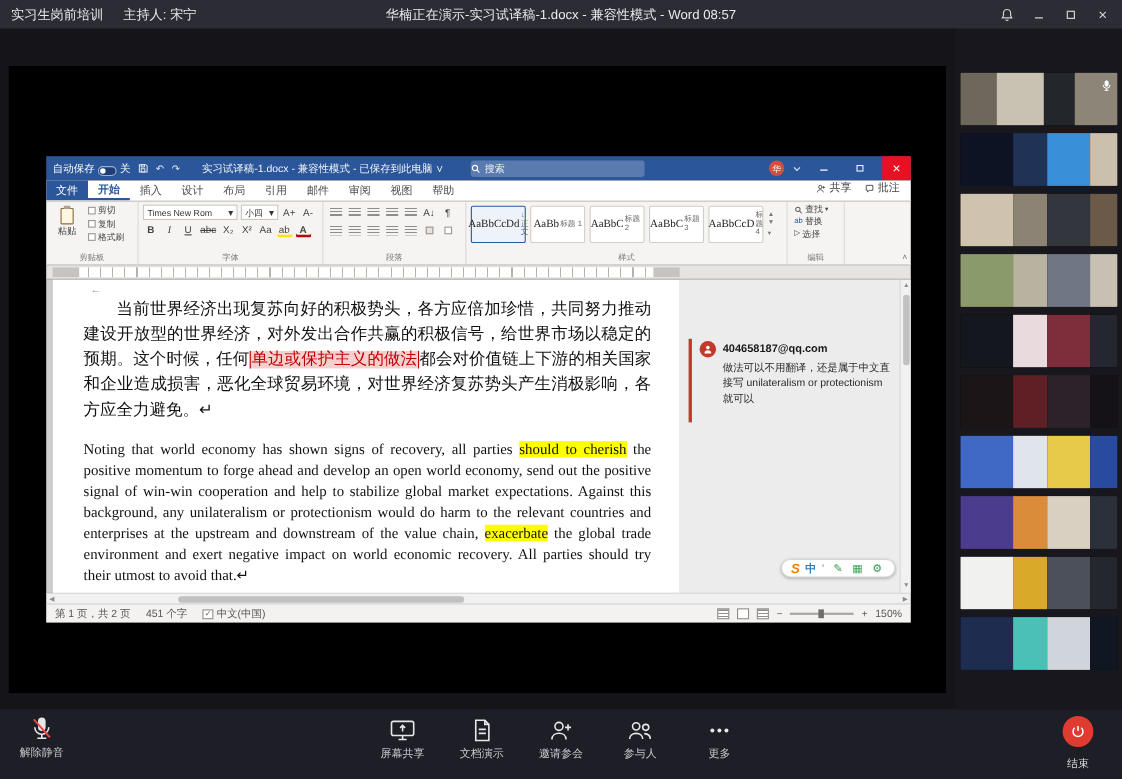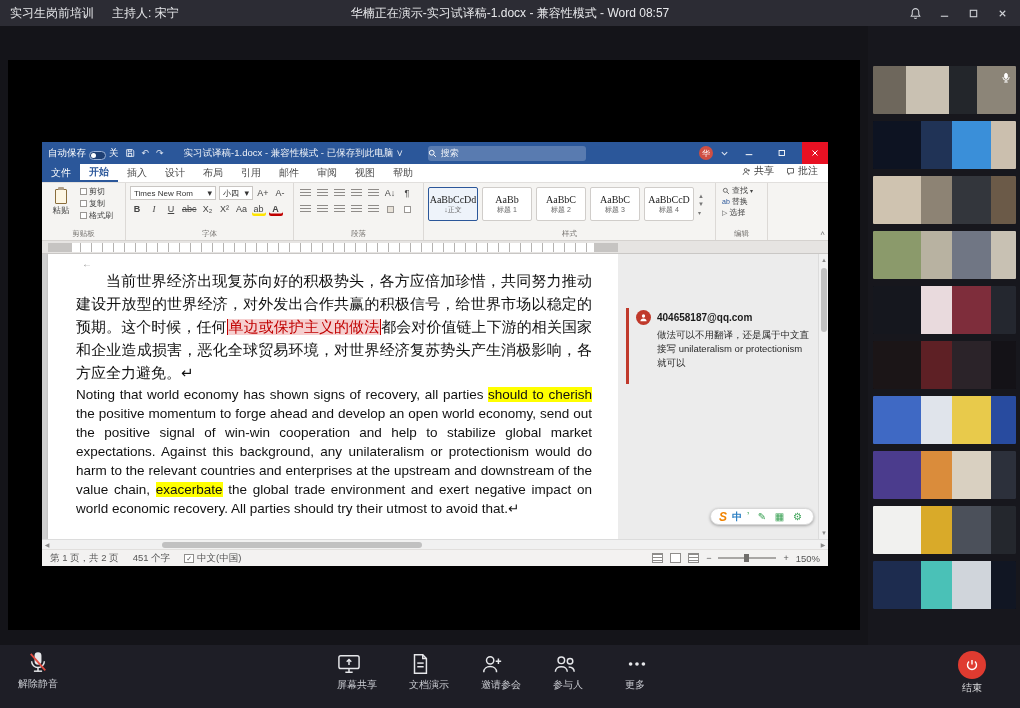--- a/index.html
+++ b/index.html
@@ -48,21 +48,21 @@
 .rrow{display:flex;align-items:center;gap:3px;height:16px}
 .rbtn{min-width:14px;height:14px;display:flex;align-items:center;justify-content:center;border-radius:2px;cursor:pointer;padding:0 1px}
 .combo{border:1px solid #c9c6c3;background:#fff;height:14px;display:flex;align-items:center;justify-content:space-between;padding:0 3px;font-size:8px;color:#333}
 .paste-big{display:flex;flex-direction:column;align-items:center;justify-content:center;width:30px;gap:1px;cursor:pointer}
 .clipic{width:12px;height:15px;border:1.2px solid #8a6d3b;border-radius:1px;position:relative;background:#fdf6e3}
 .clipic::before{content:"";position:absolute;left:2px;top:-3px;width:6px;height:3px;background:#b0a08a;border-radius:1px}
 .small-stack{display:flex;flex-direction:column;justify-content:center;gap:1px}
 .sbtn{display:flex;align-items:center;gap:2px;height:11px;font-size:8px;color:#444;cursor:pointer;padding:0 2px}
 .sq{width:7px;height:7px;border:1px solid #9a9794;background:#fff}
 .bars{width:11px;height:9px;background:repeating-linear-gradient(#8f8c89 0 1px,transparent 1px 3px)}
-.chip{width:50px;height:34px;background:#fff;border:1px solid #d0cdca;border-radius:2px;display:flex;flex-direction:column;align-items:center;justify-content:center;cursor:pointer;gap:1px}
+.chip{width:50px;height:34px;background:#fff;border:1px solid #d0cdca;border-radius:2px;display:flex;align-items:center;justify-content:center;cursor:pointer;gap:1px}
 .chip.sel{border:1.5px solid #2b579a;background:#eef3fa}
 .chip .smp{font-family:"Liberation Serif",serif;font-size:10px;color:#222;line-height:10px}
 .chip .nm{font-size:7px;color:#666;line-height:8px}
 .glyph{font-size:9px;line-height:1}
 .red-under{box-shadow:inset 0 -2.5px 0 #c00000}
 .yel-under{box-shadow:inset 0 -2.5px 0 #ffe400}
 .ribbon-collapse{position:absolute;right:3px;bottom:2px;color:#777;font-size:8px}
 
 
 .ruler{height:13px;background:#e6e4e2;position:relative;flex:none;border-bottom:1px solid #c9c7c5}
@@ -71,21 +71,21 @@
 
 
 .docarea{flex:1;background:#cfcfcf;position:relative;overflow:hidden}
 .page{position:absolute;left:6px;top:0;bottom:0;width:570px;background:#fff;box-shadow:1px 0 3px rgba(0,0,0,.25);padding:16px 26px 0 28px}
 .comments{position:absolute;left:576px;top:0;bottom:0;width:200px;background:#ececec}
 .vscroll{position:absolute;right:0;top:0;bottom:0;width:10px;background:#f1f1f1;border-left:1px solid #dcdcdc}
 .vthumb{position:absolute;left:1.5px;top:14px;width:6px;height:64px;background:#c1c1c1;border-radius:3px}
 .varr{position:absolute;left:0;width:10px;height:10px;color:#8a8a8a;font-size:6px;text-align:center;line-height:10px}
 .tabmark{position:absolute;left:34px;top:4px;color:#9a9a9a;font-size:10px}
 .cnpar{font-size:15px;line-height:23px;color:#111;text-align:justify;text-indent:2em;font-family:"Liberation Serif","DejaVu Sans",serif}
-.enpar{font-size:13.5px;line-height:19px;color:#111;text-align:justify;font-family:Liberation Sans, sans-serif}
+.enpar{margin-top:14px;font-size:13.5px;line-height:19px;color:#111;text-align:justify;font-family:Liberation Serif, serif}
 .seg-red{color:#c00000;background:#f6cfcf;border-left:1.5px solid #c00000;border-right:1.5px solid #c00000;padding:0 1px}
 .seg-hl{background:#ffff00}
 .cm-line{position:absolute;left:584px;top:54px;width:2.5px;height:76px;background:#c0392b}
 .cm-icon{position:absolute;left:594px;top:56px;width:15px;height:15px;border-radius:50%;background:#c0392b;display:flex;align-items:center;justify-content:center}
 .cm-author{position:absolute;left:615px;top:58px;font-weight:bold;font-size:10px;color:#1a1a1a}
 .cm-text{position:absolute;left:615px;top:74px;width:152px;font-size:9.5px;line-height:14px;color:#2a2a2a}
 .ime{position:absolute;right:14px;bottom:14px;height:17px;background:#fff;border:1px solid #d7d7d7;border-radius:9px;box-shadow:0 1px 3px rgba(0,0,0,.3);display:flex;align-items:center;gap:5px;padding:0 8px;font-size:10px}
 .ime .s{color:#f08300;font-weight:bold;font-style:italic;font-size:12px}
 
 
@@ -107,24 +107,24 @@
 .thumb{width:143px;height:48px;margin-bottom:7px;background:#0c0c10;display:flex;overflow:hidden;position:relative;cursor:pointer;border-radius:1px}
 .tblock{flex:1}
 .tblock:nth-child(1){flex:1.35}
 .tblock:nth-child(2){flex:.85}
 .tblock:nth-child(3){flex:1.1}
 .tblock:nth-child(4){flex:.7}
 .thumb .mic-ov{position:absolute;right:5px;top:6px;color:#fff}
 
 
 .bottombar{position:absolute;left:0;top:645px;width:1020px;height:63px;background:#1e1e26;z-index:20;color:#c9cbd1}
-.bb-btn{position:absolute;display:flex;flex-direction:column;align-items:flex-start;gap:3px;cursor:pointer;font-size:10px;color:#c9cbd1;width:58px}
+.bb-btn{position:absolute;display:flex;flex-direction:column;align-items:center;gap:3px;cursor:pointer;font-size:10px;color:#c9cbd1;width:58px}
 .bb-center{position:absolute;left:0;right:0;top:8px;display:flex;justify-content:center;gap:14px}
 .bb-center .bb-btn{position:static}
-.endbtn{position:absolute;right:34px;top:6px;display:flex;flex-direction:column;align-items:center;gap:2px;cursor:pointer;font-size:10px;color:#d9dadd}
+.endbtn{position:absolute;right:26px;top:6px;display:flex;flex-direction:column;align-items:center;gap:8px;cursor:pointer;font-size:10px;color:#d9dadd}
 .endcirc{width:28px;height:28px;border-radius:50%;background:#df3b30;display:flex;align-items:center;justify-content:center}
 .mutebtn{position:absolute;left:18px;top:6px;display:flex;flex-direction:column;align-items:center;gap:2px;cursor:pointer;font-size:10px;color:#c9cbd1}
 svg{display:block}
 </style>
 </head>
 <body>
 
 <div class="app">
 
   <header class="topbar">

